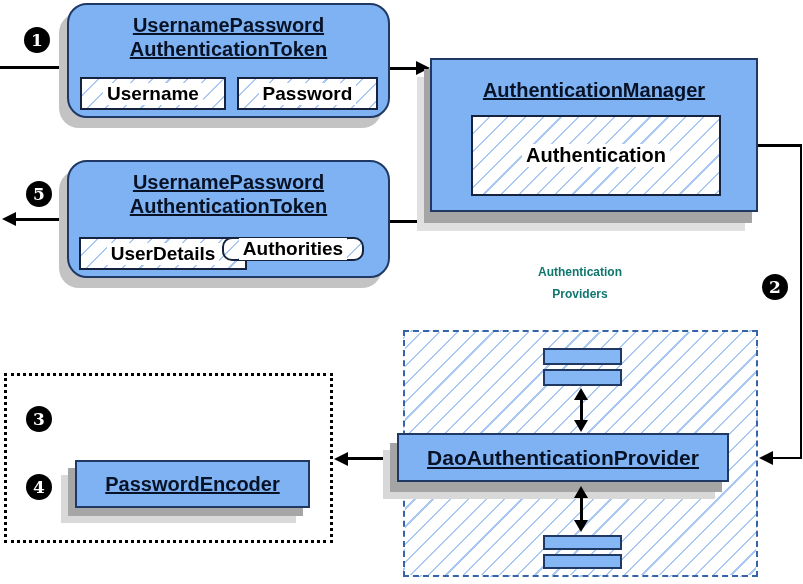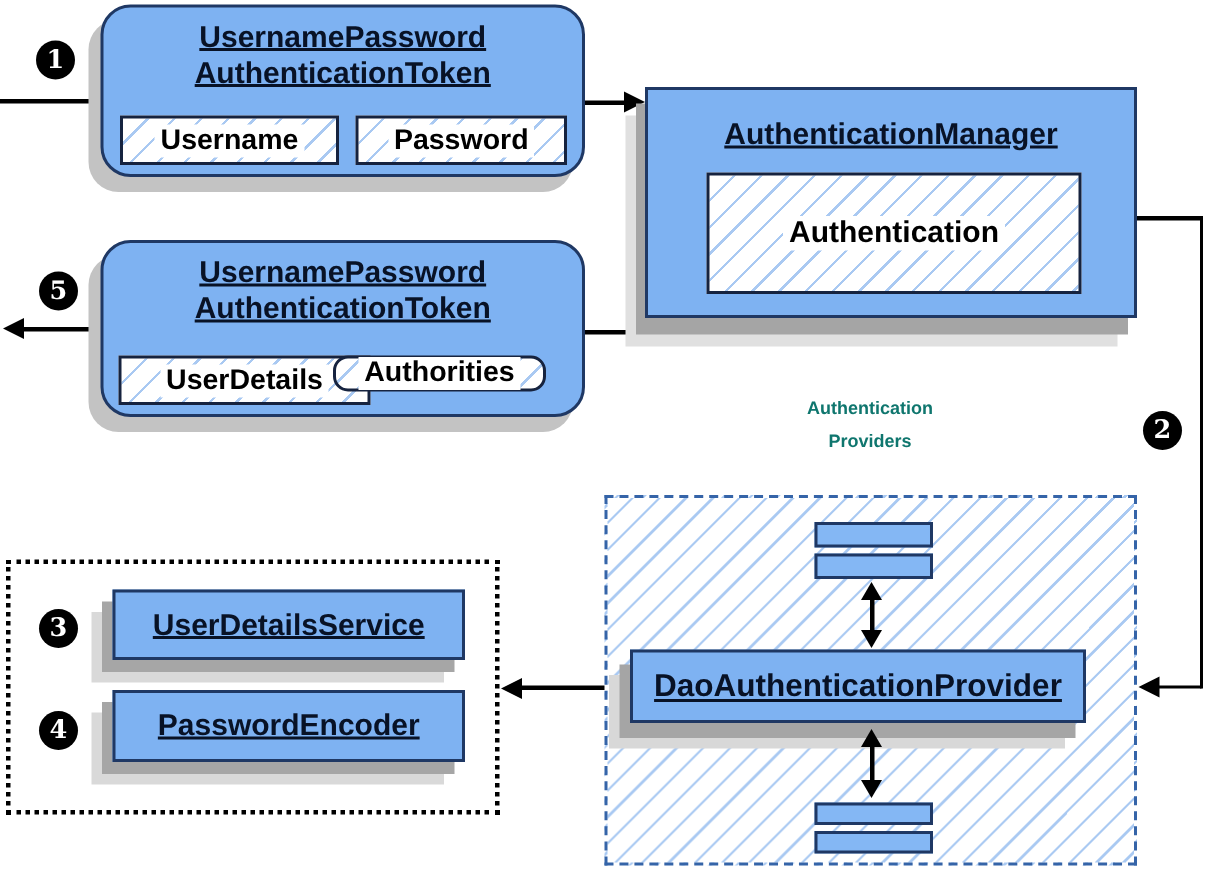--- a/index.html
+++ b/index.html
@@ -100,21 +100,21 @@
 
   <div class="bar" style="left:543px;top:348px;"></div>
   <div class="bar" style="left:543px;top:369px;"></div>
 
   <div class="dbl" style="left:574px;top:388px;width:14px;height:44px;">
     <div class="up"></div>
     <div class="shaft"></div>
     <div class="down"></div>
   </div>
 
-  <div class="node rect-shadow" style="left:420px;top:433px;width:304px;height:49px;display:flex;align-items:center;justify-content:center;box-shadow:-7px 10px 0 #a5a5a5,-14px 17px 0 #d8d8d8;">
+  <div class="node rect-shadow" style="left:397px;top:433px;width:332px;height:49px;display:flex;align-items:center;justify-content:center;box-shadow:-7px 10px 0 #a5a5a5,-14px 17px 0 #d8d8d8;">
     <span class="node-title" style="font-size:21px;">DaoAuthenticationProvider</span>
   </div>
 
   <div class="dbl" style="left:574px;top:486px;width:14px;height:46px;">
     <div class="up"></div>
     <div class="shaft"></div>
     <div class="down"></div>
   </div>
 
   <div class="bar" style="left:543px;top:535px;height:15px;"></div>
@@ -148,23 +148,20 @@
     <div class="field hatch" style="left:10px;top:75px;width:168px;height:33px;">
       <span class="field-label">UserDetails</span>
     </div>
     <div class="field hatch" style="left:153px;top:75px;width:142px;height:24px;border-radius:10px;">
       <span class="field-label">Authorities</span>
     </div>
   </div>
 
   <div class="dotted-frame" style="left:4px;top:373px;width:329px;height:170px;"></div>
 
-  <div class="node small-shadow" style="left:75px;top:393px;width:235px;height:47px;display:flex;align-items:center;justify-content:center;">
-    <span class="node-title">UserDetailsService</span>
-  </div>
 
   <div class="node small-shadow" style="left:75px;top:460px;width:235px;height:48px;display:flex;align-items:center;justify-content:center;">
     <span class="node-title">PasswordEncoder</span>
   </div>
 
   <div class="badge" style="left:24px;top:27px;">1</div>
   <div class="badge" style="left:762px;top:274px;">2</div>
   <div class="badge" style="left:26px;top:406px;">3</div>
   <div class="badge" style="left:26px;top:474px;">4</div>
   <div class="badge" style="left:26px;top:181px;">5</div>

